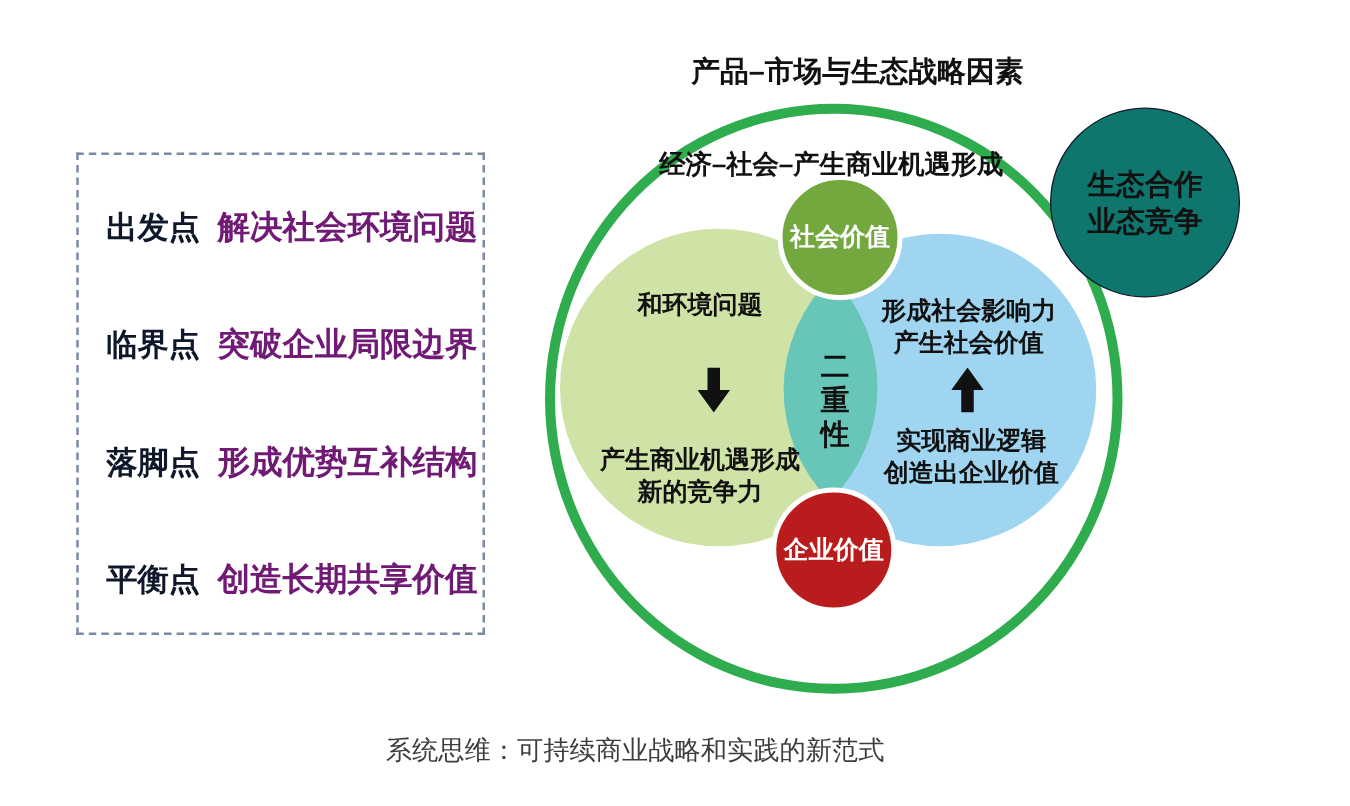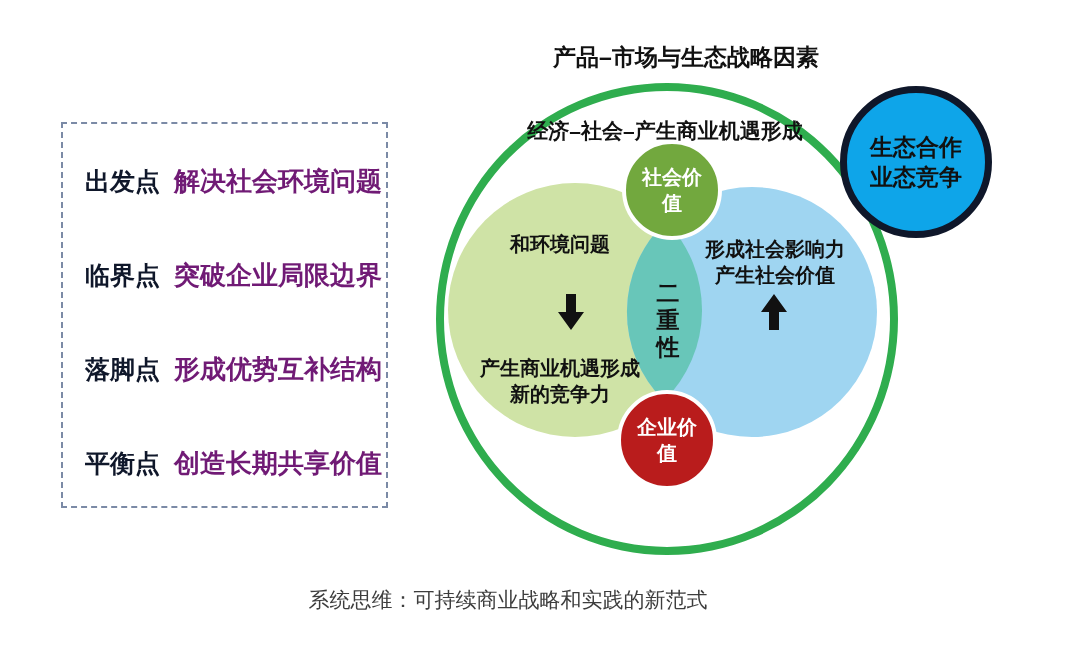--- a/index.html
+++ b/index.html
@@ -56,28 +56,28 @@
   .vl1{left:460px;top:231px;width:200px;}
   .vl2{left:450px;top:339px;width:220px;margin-top:16px;}
   .vr1{left:675px;top:236px;width:200px;}
   .vr2{left:677px;top:340px;width:200px;}
   .arrow{position:absolute;width:26px;height:36px;}
   .arrow-down{left:558px;top:294px;}
   .arrow-up{left:761px;top:294px;}
   
   .val-circle{
     position:absolute;border-radius:50%;box-sizing:border-box;border:4px solid #ffffff;
-    display:flex;flex-direction:column;align-items:center;justify-content:center;
+    display:flex;flex-direction:row;align-items:center;justify-content:center;
     font-weight:bold;color:#ffffff;font-size:20px;line-height:26px;text-align:center;
   }
   .soc-circle{left:622px;top:140px;width:100px;height:100px;background:#72a83e;}
   .ent-circle{left:617px;top:390px;width:100px;height:100px;background:#b91c1c;}
   .eco-circle{
     position:absolute;left:840px;top:86px;width:152px;height:152px;border-radius:50%;
-    box-sizing:border-box;border:7px solid #0f172a;background:#0ea5e9;
+    box-sizing:border-box;border:1px solid #0f172a;background:#0f766e;
     display:flex;flex-direction:column;align-items:center;justify-content:center;
     font-weight:bold;color:#111;font-size:23px;line-height:30px;text-align:center;
   }
 </style>
 </head>
 <body>
 
 <div class="canvas">
 
   <div class="key-panel">
@@ -125,20 +125,24 @@
     <div>新的竞争力</div>
   </div>
 
   <div class="vtext vr1">
     <div>形成社会影响力</div>
     <div>产生社会价值</div>
   </div>
   <svg class="arrow arrow-up" viewBox="0 0 26 36">
     <polygon points="13,0 26,18 18,18 18,36 8,36 8,18 0,18" fill="#111"></polygon>
   </svg>
+  <div class="vtext vr2">
+    <div>实现商业逻辑</div>
+    <div>创造出企业价值</div>
+  </div>
 
   <div class="val-circle soc-circle">
     <div>社会价</div>
     <div>值</div>
   </div>
   <div class="val-circle ent-circle">
     <div>企业价</div>
     <div>值</div>
   </div>
 

